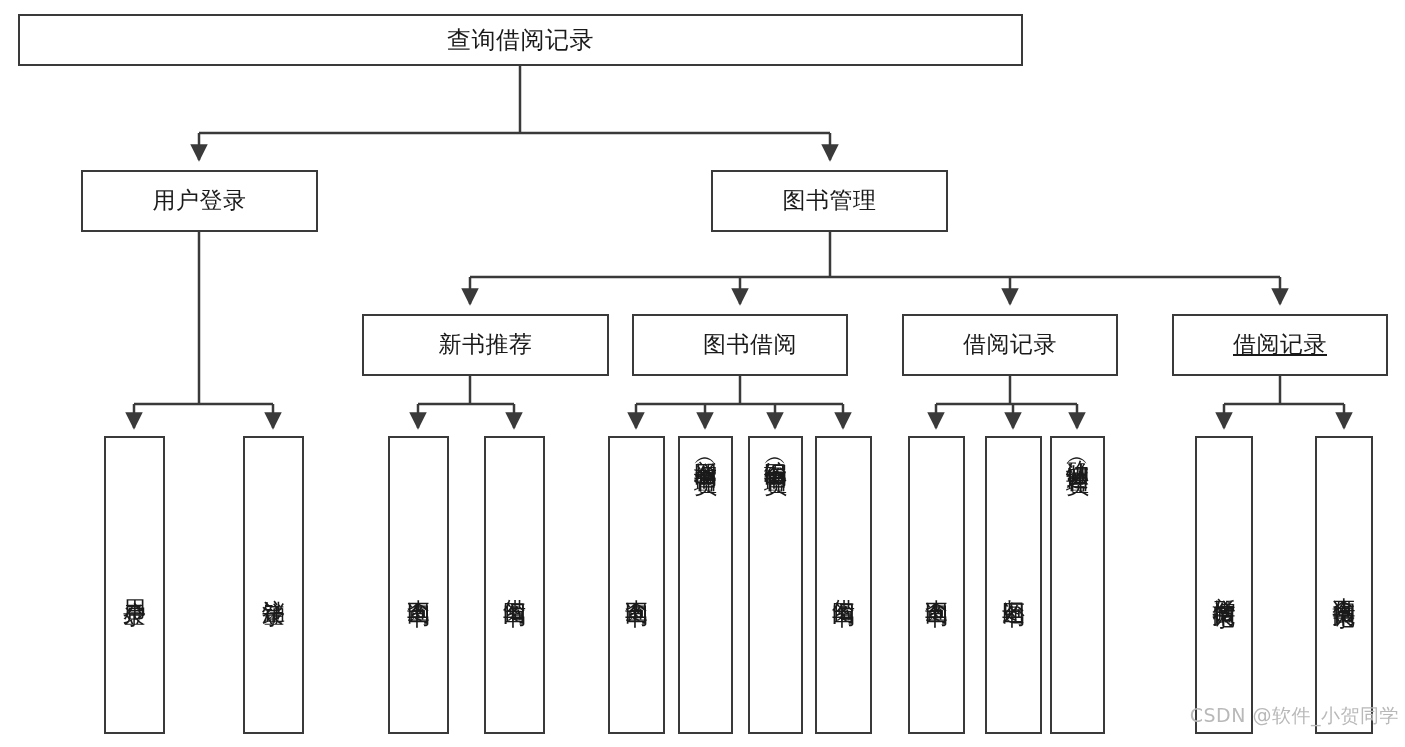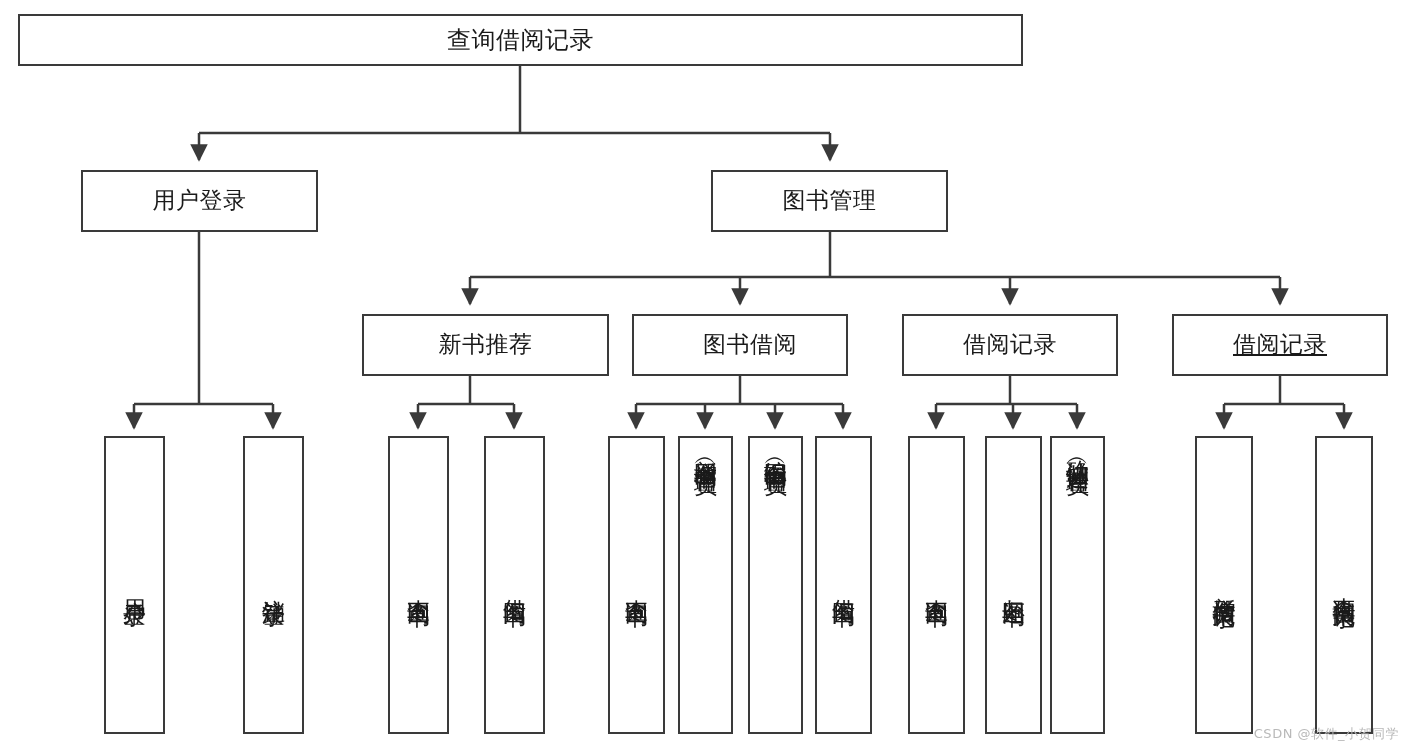--- a/index.html
+++ b/index.html
@@ -55,22 +55,22 @@
     padding: 4px 0;
     white-space: nowrap;
   }
   .node.v.tall {
     justify-content: flex-start;
     padding-top: 4px;
   }
   .watermark {
     position: absolute;
     right: 6px;
-    bottom: 4px;
-    font-size: 13px;
+    bottom: 18px;
+    font-size: 19px;
     color: #b9b9b9;
     z-index: 5;
     white-space: nowrap;
     letter-spacing: 0.5px;
   }
 </style>
 </head>
 <body>
 
 <div id="canvas">

